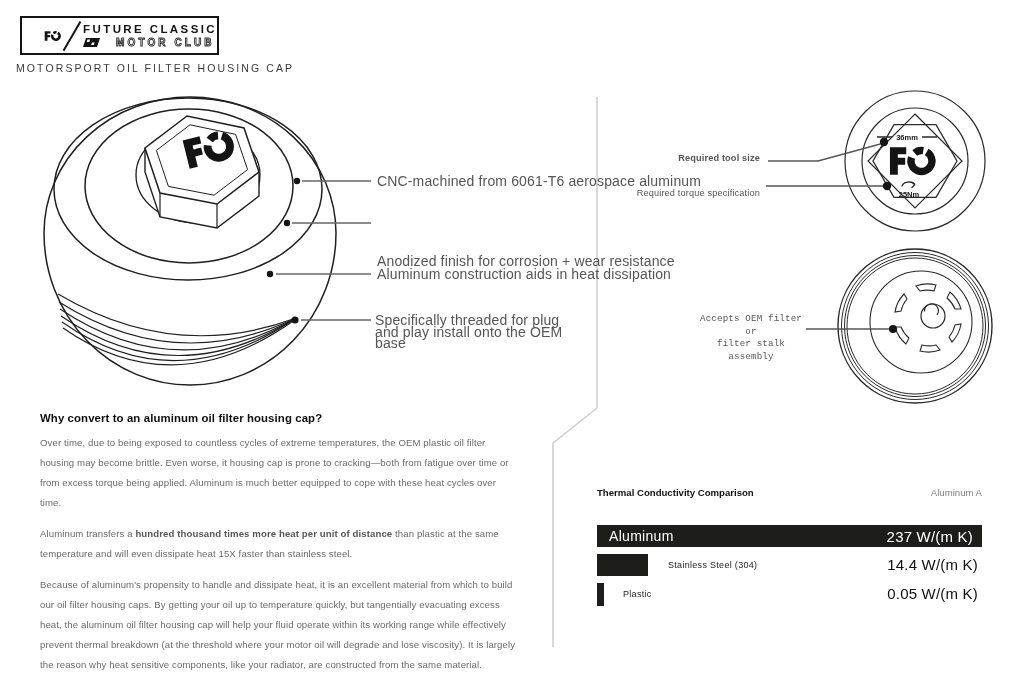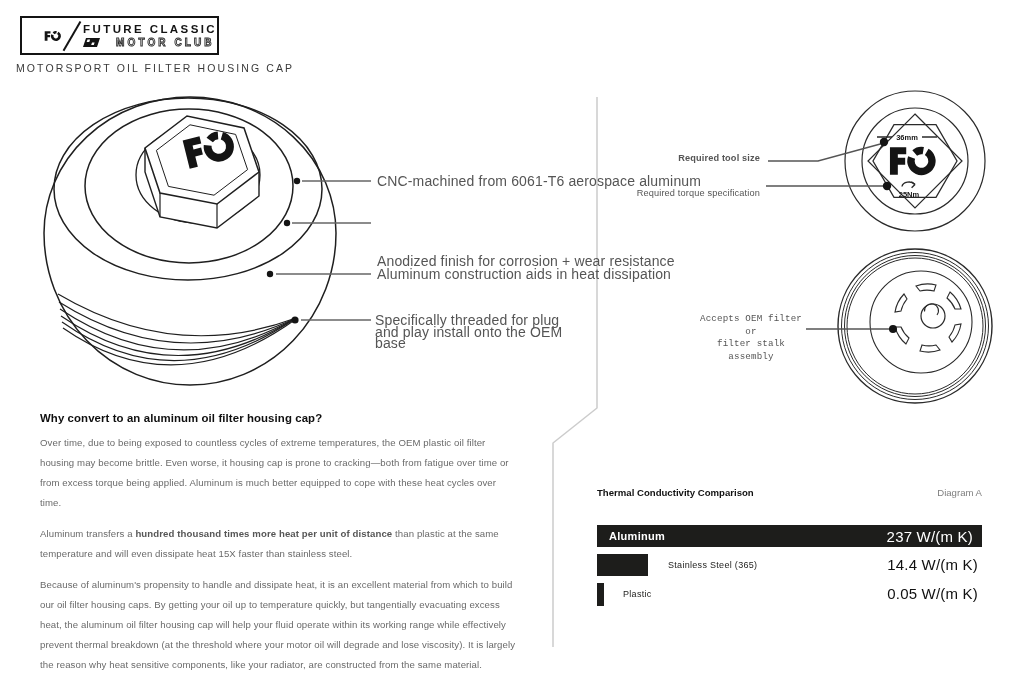--- a/index.html
+++ b/index.html
@@ -49,21 +49,21 @@
 
   
   .chart{position:absolute;left:597px;top:487px;width:385px;}
   .chart-header{display:flex;justify-content:space-between;align-items:baseline;height:14px;margin-bottom:24px;}
   .chart-title{font-size:9.6px;font-weight:700;color:#111;}
   .chart-note{font-size:9.6px;color:#7f7f7f;}
   .bar-row{position:relative;height:22px;margin-bottom:7px;}
   .bar-row:last-child{height:23px;margin-bottom:8px;}
   .bar{position:absolute;left:0;top:0;height:100%;background:#1d1d1b;}
   .bar-full{width:100%;display:flex;align-items:center;justify-content:space-between;box-sizing:border-box;padding:0 9px 0 12px;}
-  .bar-label-inside{font-size:11px;font-weight:700;color:#fff;letter-spacing:0.3px;}
+  .bar-label-inside{font-size:14px;font-weight:400;color:#fff;letter-spacing:0.3px;}
   .bar-value-inside{font-size:15px;color:#fff;letter-spacing:0.2px;}
   .bar-label-out{position:absolute;top:0;line-height:22px;font-size:9px;font-weight:500;color:#1d1d1b;letter-spacing:0.3px;}
   .bar-value-out{position:absolute;right:4px;top:0;line-height:22px;font-size:15px;color:#111;letter-spacing:0.2px;}
 </style>
 </head>
 <body>
 
 <div class="page">
 
   <svg class="art" viewBox="0 0 1024 683">
@@ -187,31 +187,31 @@
   <div class="article">
     <h2>Why convert to an aluminum oil filter housing cap?</h2>
     <p>Over time, due to being exposed to countless cycles of extreme temperatures, the OEM plastic oil filter housing may become brittle. Even worse, it housing cap is prone to cracking—both from fatigue over time or from excess torque being applied. Aluminum is much better equipped to cope with these heat cycles over time.</p>
     <p><span>Aluminum transfers a </span><b>hundred thousand times more heat per unit of distance</b><span> than plastic at the same temperature and will even dissipate heat 15X faster than stainless steel.</span></p>
     <p>Because of aluminum's propensity to handle and dissipate heat, it is an excellent material from which to build our oil filter housing caps. By getting your oil up to temperature quickly, but tangentially evacuating excess heat, the aluminum oil filter housing cap will help your fluid operate within its working range while effectively prevent thermal breakdown (at the threshold where your motor oil will degrade and lose viscosity). It is largely the reason why heat sensitive components, like your radiator, are constructed from the same material.</p>
   </div>
 
   <div class="chart">
     <div class="chart-header">
       <span class="chart-title">Thermal Conductivity Comparison</span>
-      <span class="chart-note">Diagram A</span>
+      <span class="chart-note">Aluminum A</span>
     </div>
     <div class="bar-row">
       <div class="bar bar-full">
         <span class="bar-label-inside">Aluminum</span>
         <span class="bar-value-inside">237 W/(m K)</span>
       </div>
     </div>
     <div class="bar-row">
       <div class="bar" style="width:51px;"></div>
-      <span class="bar-label-out" style="left:71px;">Stainless Steel (365)</span>
+      <span class="bar-label-out" style="left:71px;">Stainless Steel (304)</span>
       <span class="bar-value-out">14.4 W/(m K)</span>
     </div>
     <div class="bar-row">
       <div class="bar" style="width:7px;"></div>
       <span class="bar-label-out" style="left:26px;">Plastic</span>
       <span class="bar-value-out">0.05 W/(m K)</span>
     </div>
   </div>
 
 </div>

